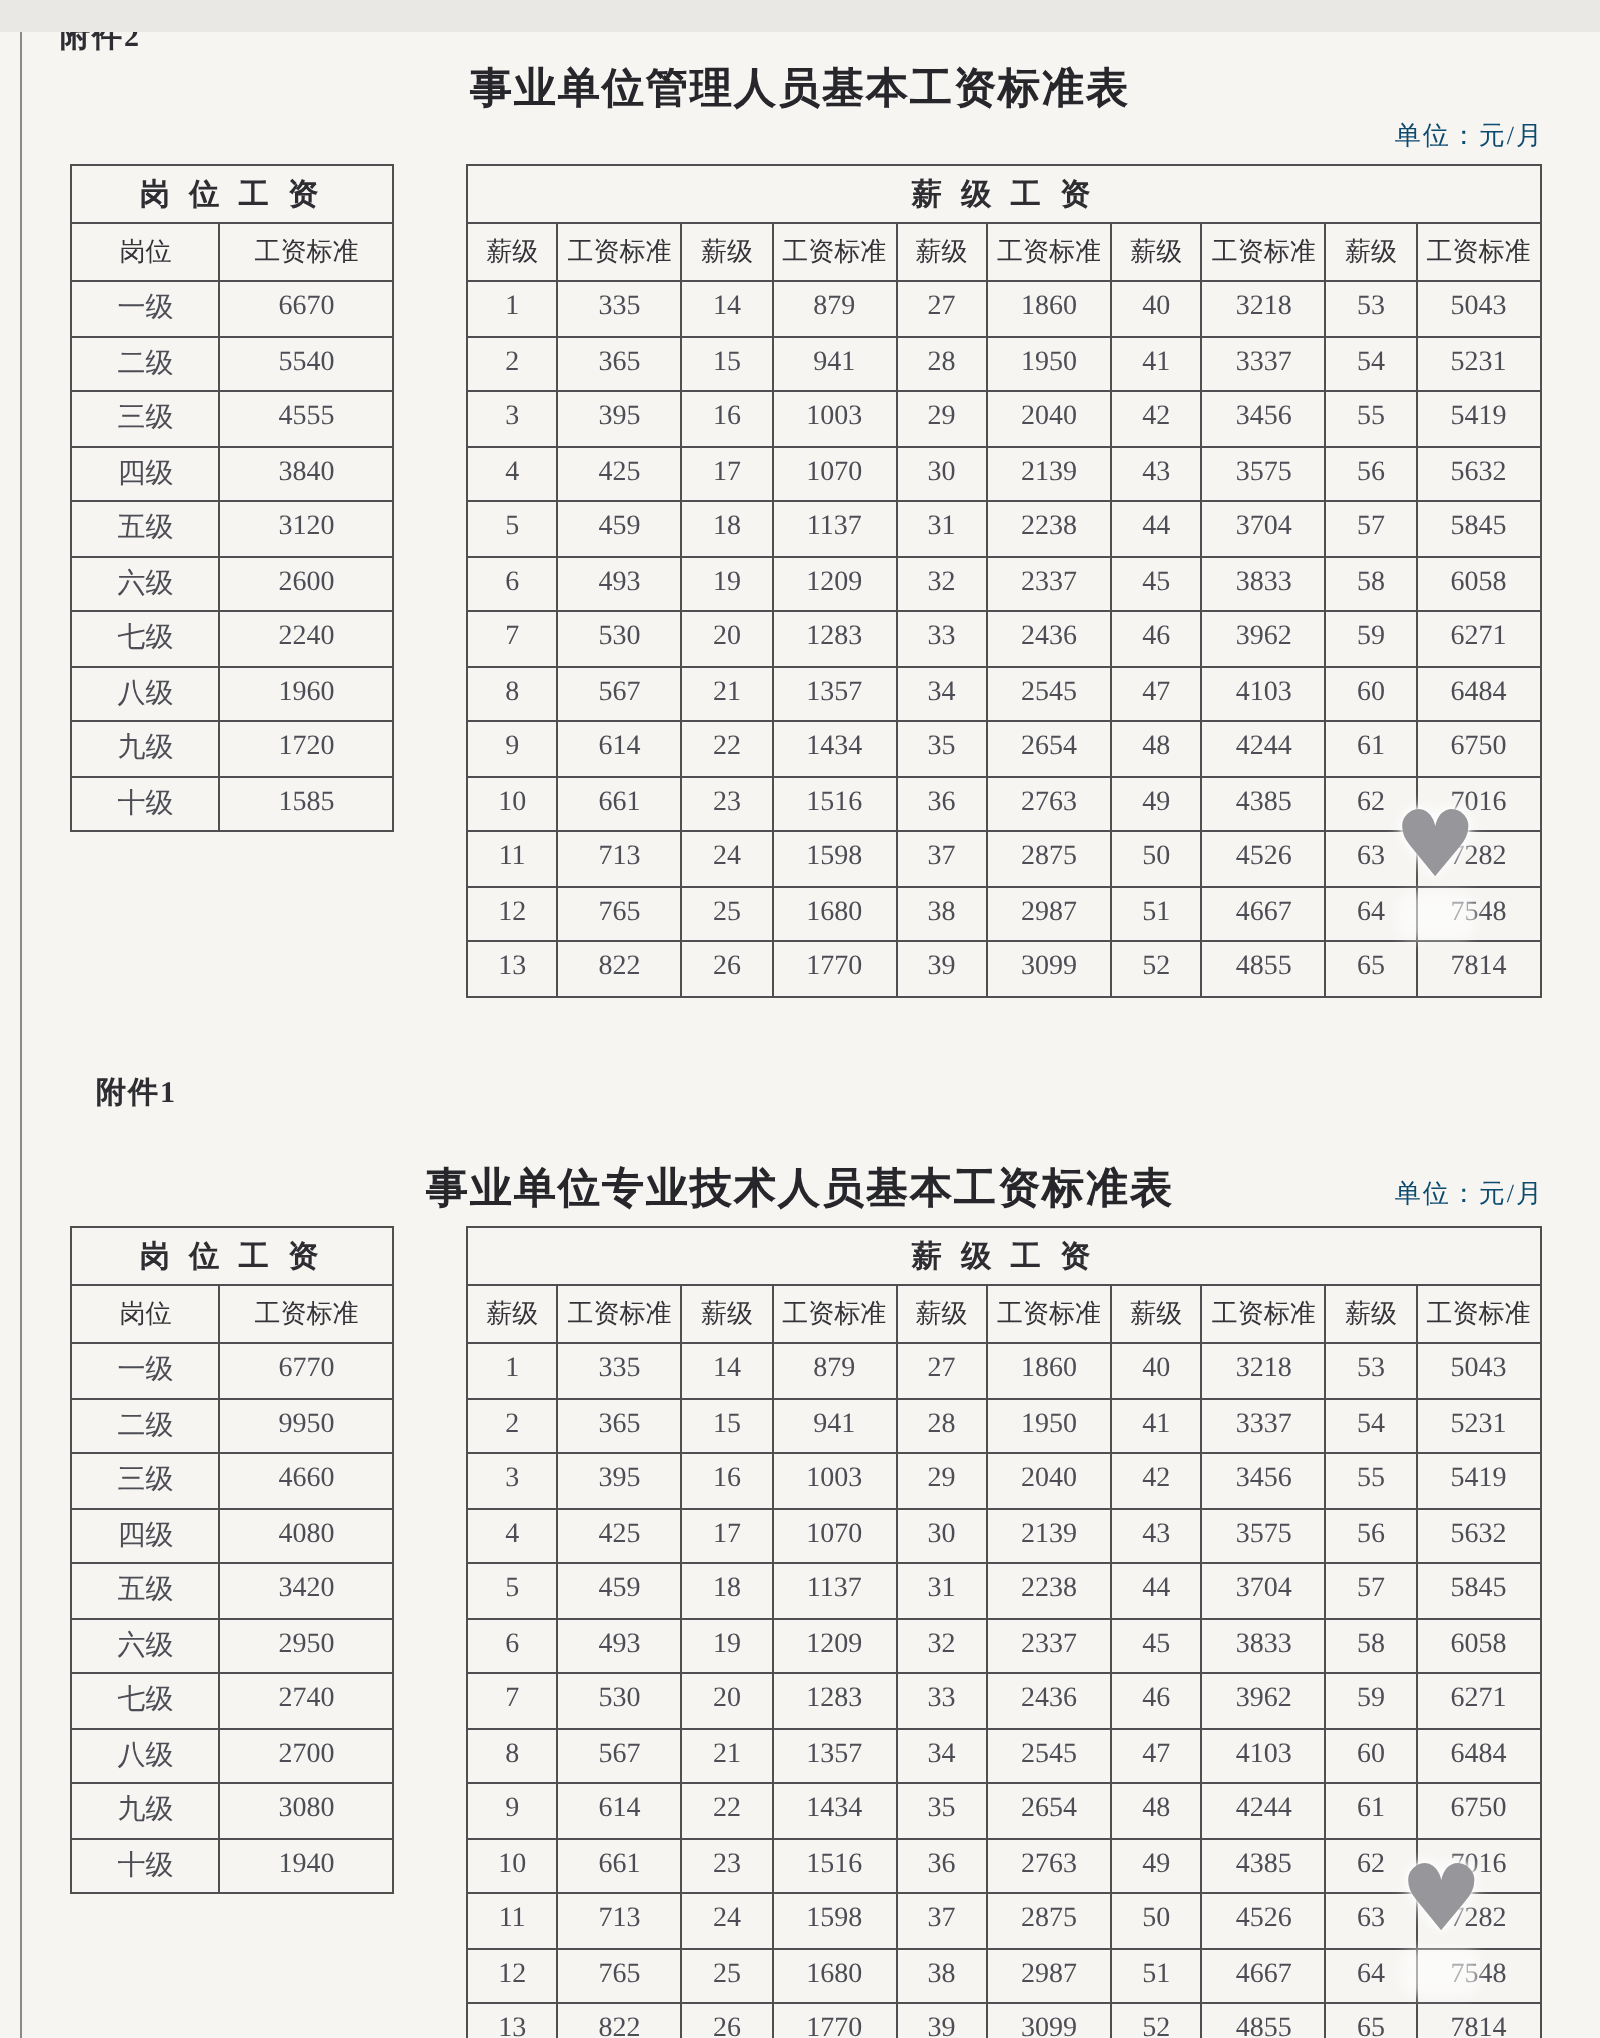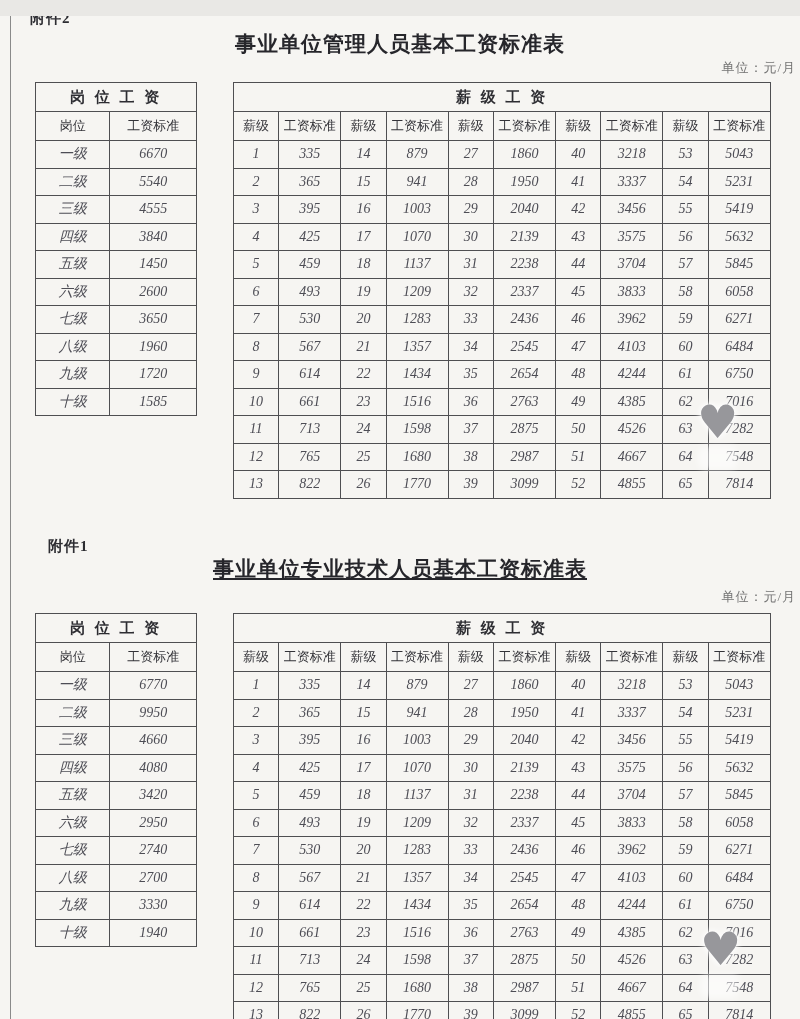--- a/index.html
+++ b/index.html
@@ -18,42 +18,42 @@
     position:absolute;font-weight:bold;font-size:15px;color:#2d2d32;
     letter-spacing:1px;
   }
   .att-1{left:30px;top:-7px;}
   .att-2{left:48px;top:521px;text-align:right;}
   .doc-title{
     position:absolute;left:0;width:100%;text-align:center;margin:0;
     font-size:21px;font-weight:bold;letter-spacing:1px;color:#26262b;
   }
   .title-1{top:14px;}
-  .title-2{top:539px;text-decoration:underline;}
+  .title-2{top:564px;}
   .unit-label{
-    position:absolute;right:4px;font-size:13px;color:#737373;letter-spacing:1px;
+    position:absolute;right:28px;font-size:13px;color:#0c4a6e;letter-spacing:1px;
   }
   .unit-1{top:43px;}
   .unit-2{top:572px;}
   table{
     position:absolute;border-collapse:collapse;table-layout:fixed;
   }
   th,td{
     border:1px solid #4f4f52;text-align:center;vertical-align:middle;
     padding:0;overflow:hidden;white-space:nowrap;
   }
   th.span-header{
     font-size:15px;font-weight:bold;letter-spacing:3px;height:28px;color:#2d2d32;
   }
   tr.col-headers th{
     font-size:13px;font-weight:normal;height:28px;color:#333338;
     letter-spacing:0;
   }
   tbody td{font-size:14px;color:#4d4d55;}
-  tbody tr{height:27.5px;font-style:italic;}
+  tbody tr{height:27.5px;}
   .pos-1{left:35px;top:66px;width:162px;}
   .grade-1{left:233px;top:66px;width:538px;}
   .pos-2{left:35px;top:597px;width:162px;}
   .grade-2{left:233px;top:597px;width:538px;}
   .heart{
     position:absolute;font-family:"DejaVu Sans",sans-serif;
     font-size:46px;line-height:1;color:#97979b;cursor:pointer;
     text-shadow:0 0 2px #ffffff,0 0 6px rgba(255,255,255,.95),0 0 10px rgba(255,255,255,.8);
   }
   .heart-1{left:697px;top:383px;}
@@ -101,29 +101,29 @@
         <tr>
           <td>三级</td>
           <td>4555</td>
         </tr>
         <tr>
           <td>四级</td>
           <td>3840</td>
         </tr>
         <tr>
           <td>五级</td>
-          <td>1450</td>
+          <td>3120</td>
         </tr>
         <tr>
           <td>六级</td>
           <td>2600</td>
         </tr>
         <tr>
           <td>七级</td>
-          <td>3650</td>
+          <td>2240</td>
         </tr>
         <tr>
           <td>八级</td>
           <td>1960</td>
         </tr>
         <tr>
           <td>九级</td>
           <td>1720</td>
         </tr>
         <tr>
@@ -369,21 +369,21 @@
         <tr>
           <td>七级</td>
           <td>2740</td>
         </tr>
         <tr>
           <td>八级</td>
           <td>2700</td>
         </tr>
         <tr>
           <td>九级</td>
-          <td>3330</td>
+          <td>3080</td>
         </tr>
         <tr>
           <td>十级</td>
           <td>1940</td>
         </tr>
       </tbody>
     </table>
 
   <table class="grade-2">
       <colgroup>

